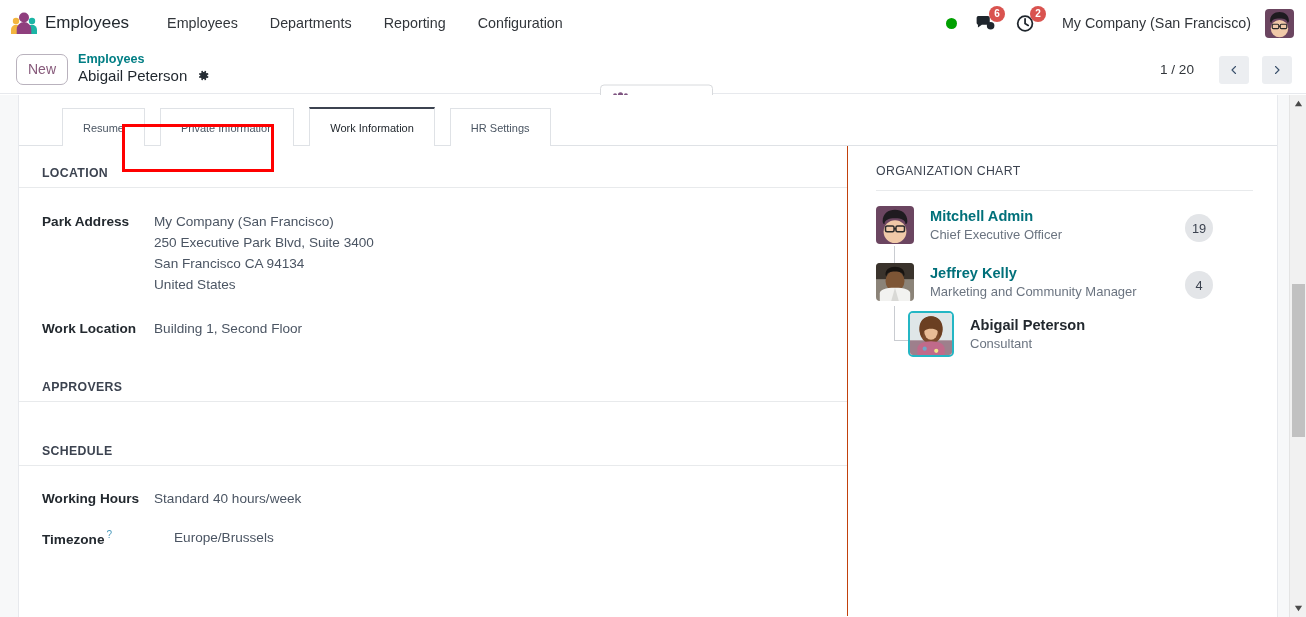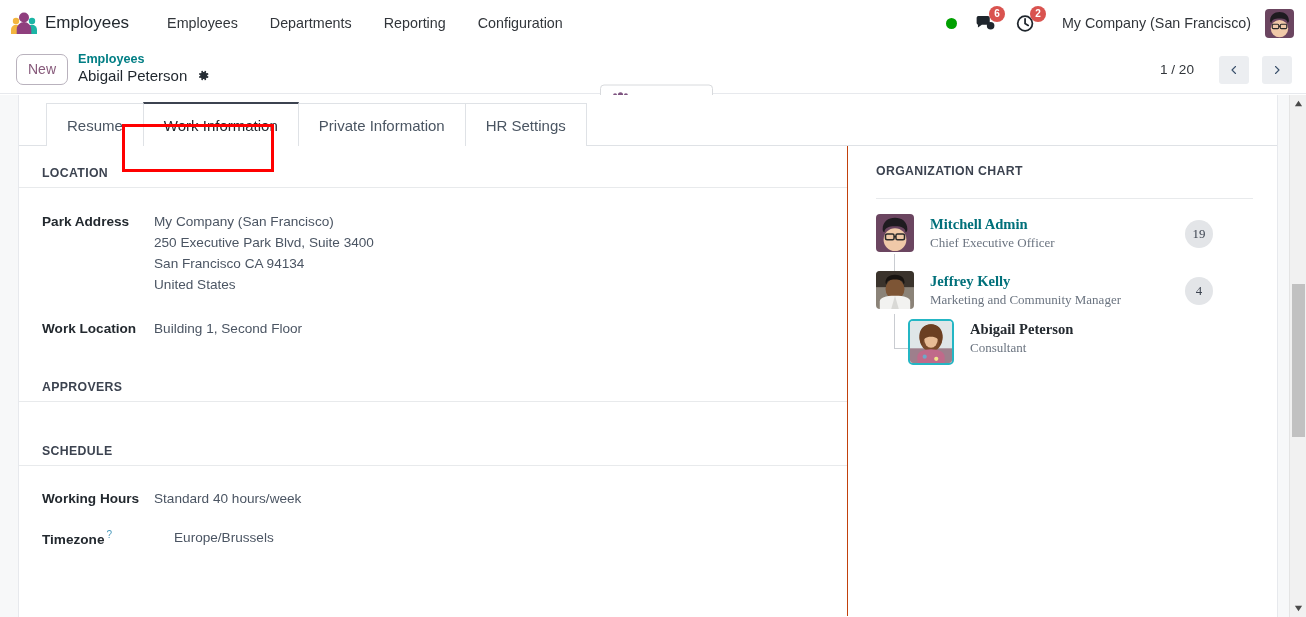--- a/index.html
+++ b/index.html
@@ -169,31 +169,32 @@
 
   
   .tabs {
     display: flex;
     border-bottom: 1px solid #dfe2e6;
     padding-left: 27px;
     height: 51px;
     align-items: flex-end;
   }
   .tab {
-    font-size: 15px;
+    font-size: 11px;
     color: #4a5562;
     padding: 13px 20px 12px 20px;
     border: 1px solid #dfe2e6;
     border-bottom: none;
     background: #ffffff;
     cursor: pointer;
     position: relative;
     bottom: -1px;
     margin-right: -1px;
     white-space: nowrap;
+    margin-left: 16px;
   }
   .tab.active {
     color: #23292f;
     border-top: 2px solid #3c4350;
     background: #ffffff;
     z-index: 2;
   }
   .tab-highlight {
     position: absolute;
     left: 122px;
@@ -260,35 +261,34 @@
     font-weight: normal;
     cursor: help;
   }
   .row-gap-lg { margin-top: 23px; }
   .row-sched-1 { margin-top: 22px; }
   .row-sched-2 { margin-top: 18px; gap: 20px; }
 
   
   .org-title {
     font-size: 12.3px;
-    font-weight: bold;
+    font-weight: normal;
     color: #3c4350;
     letter-spacing: 0.35px;
-    padding-bottom: 20px;
+    padding-bottom: 12px;
     border-bottom: 1px solid #e8eaec;
     margin-right: 24px;
     text-transform: uppercase;
   }
   .org-list { margin-top: 15px; position: relative; }
   .org-node {
     display: flex;
-    align-items: flex-start;
+    align-items: center;
     position: relative;
     margin-bottom: 8px;
-    font-family: Liberation Serif, serif;
   }
   .org-node.child { padding-left: 32px; margin-top: 10px; }
   .org-avatar {
     width: 38px; height: 38px;
     border-radius: 4px;
     overflow: hidden;
     flex: 0 0 38px;
     position: relative;
     z-index: 2;
   }
@@ -466,22 +466,22 @@
   </div>
 </div>
 
 <div class="content-area">
   <div class="left-strip"></div>
 
   <div class="sheet-wrap">
 
     <div class="tabs">
       <div class="tab">Resume</div>
+      <div class="tab">Private Information</div>
       <div class="tab active">Work Information</div>
-      <div class="tab">Private Information</div>
       <div class="tab">HR Settings</div>
     </div>
 
     <div class="form-body">
 
       <div class="form-left">
 
         <div class="section-title location">LOCATION</div>
 
         <div class="field-row row-gap-lg">

